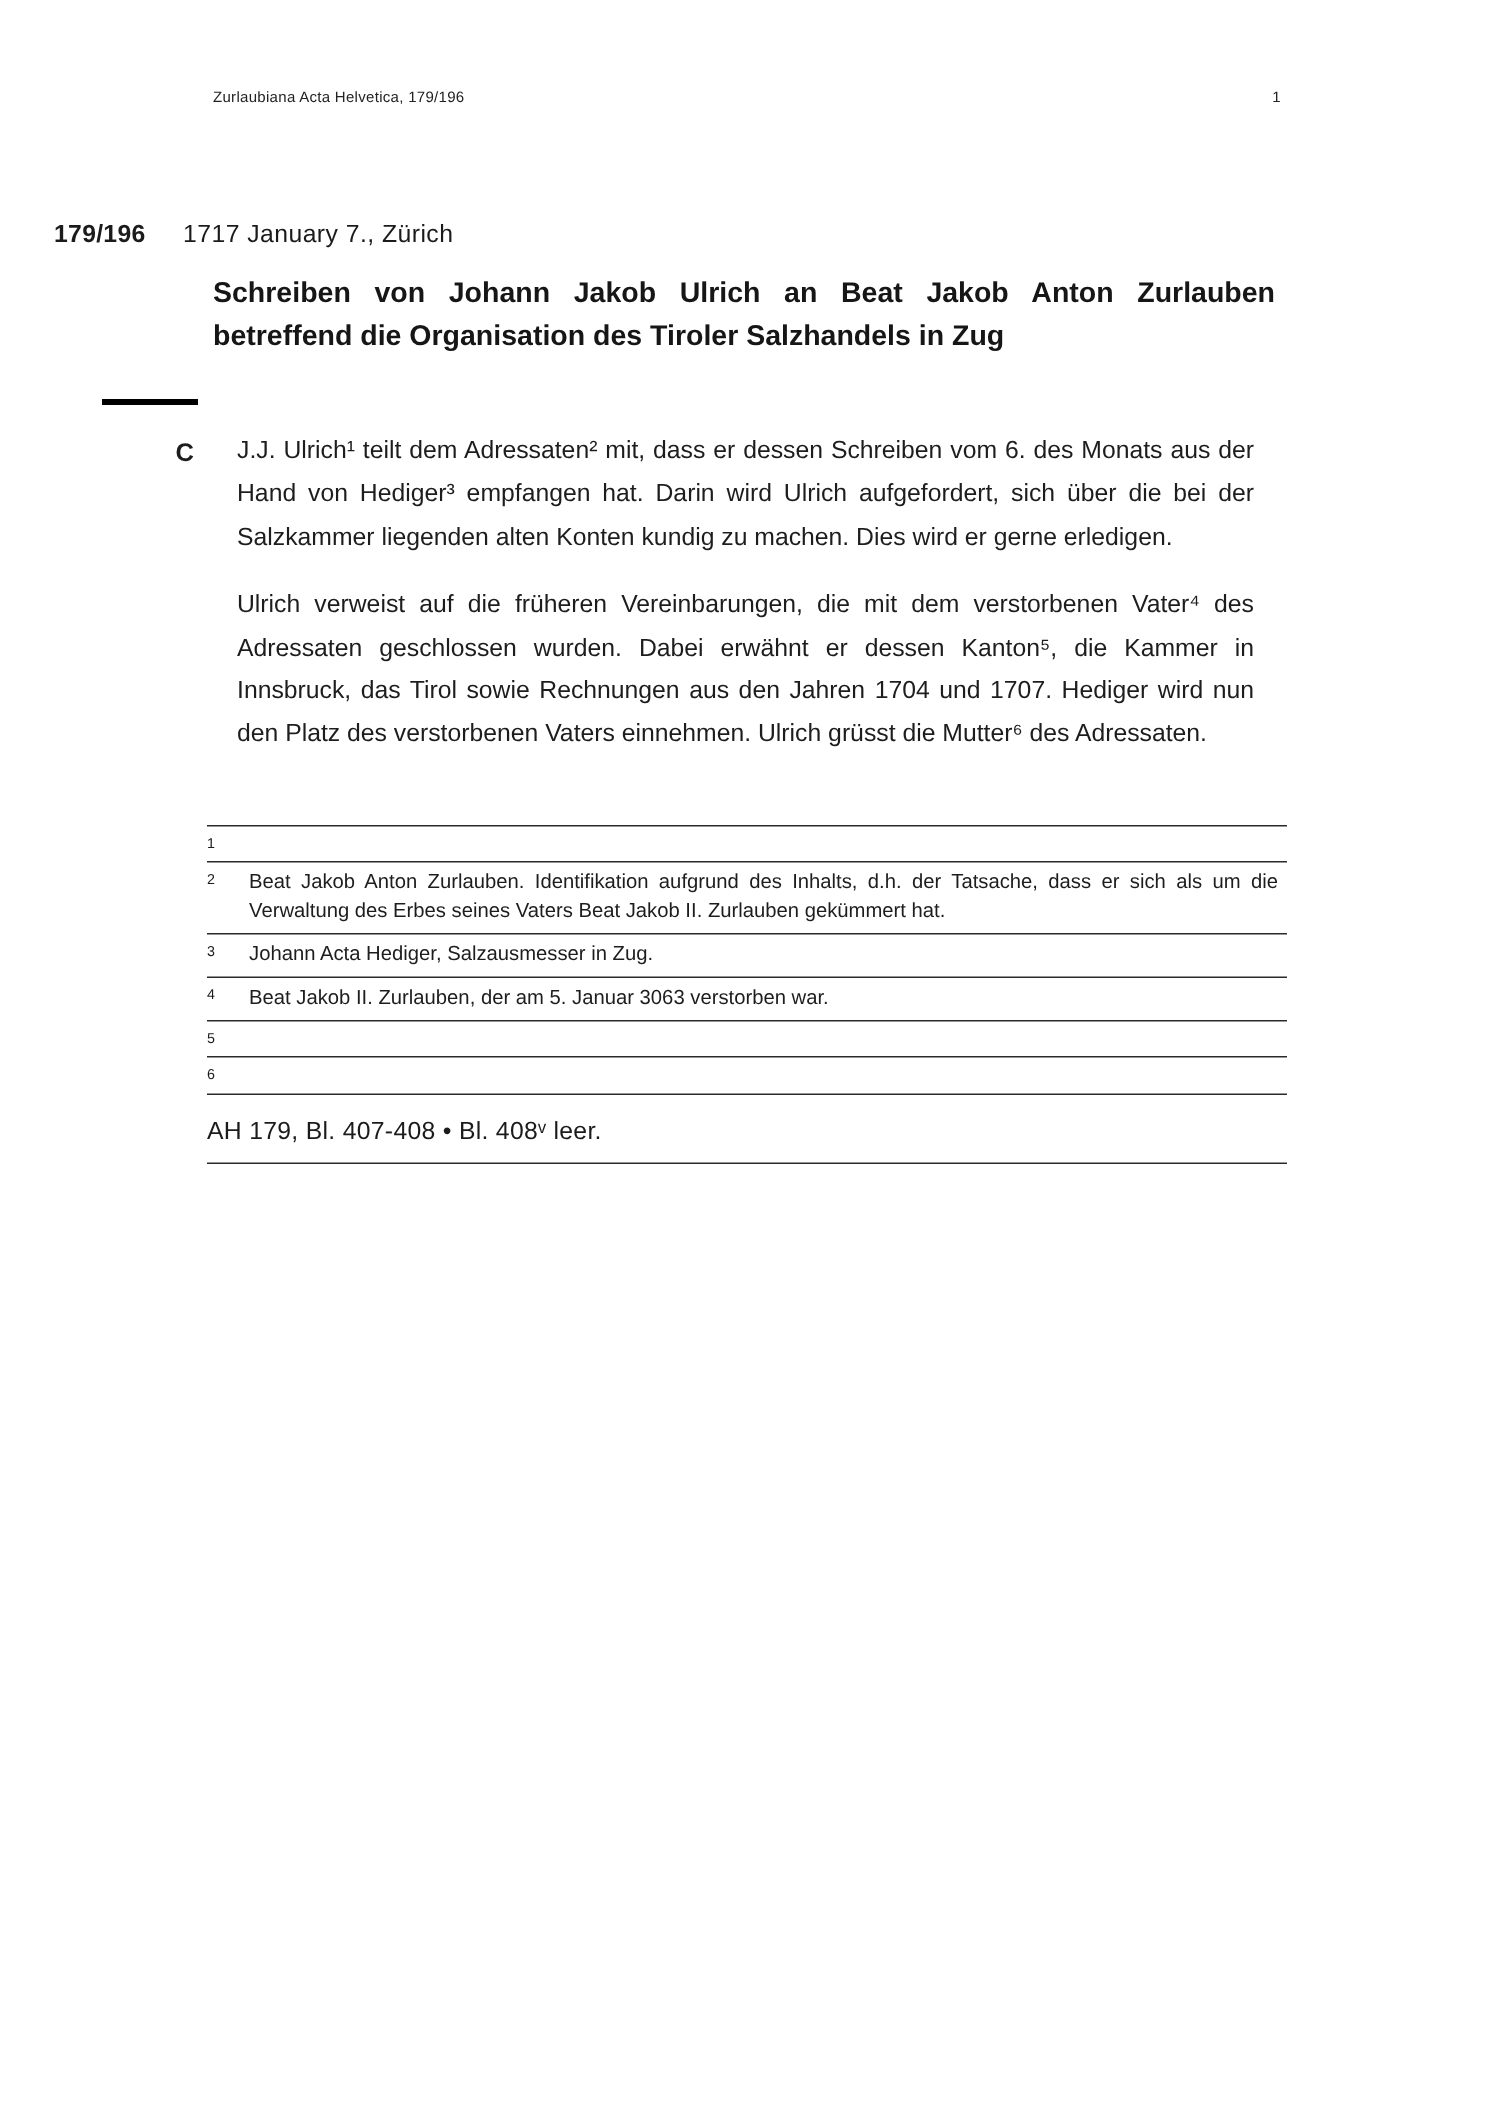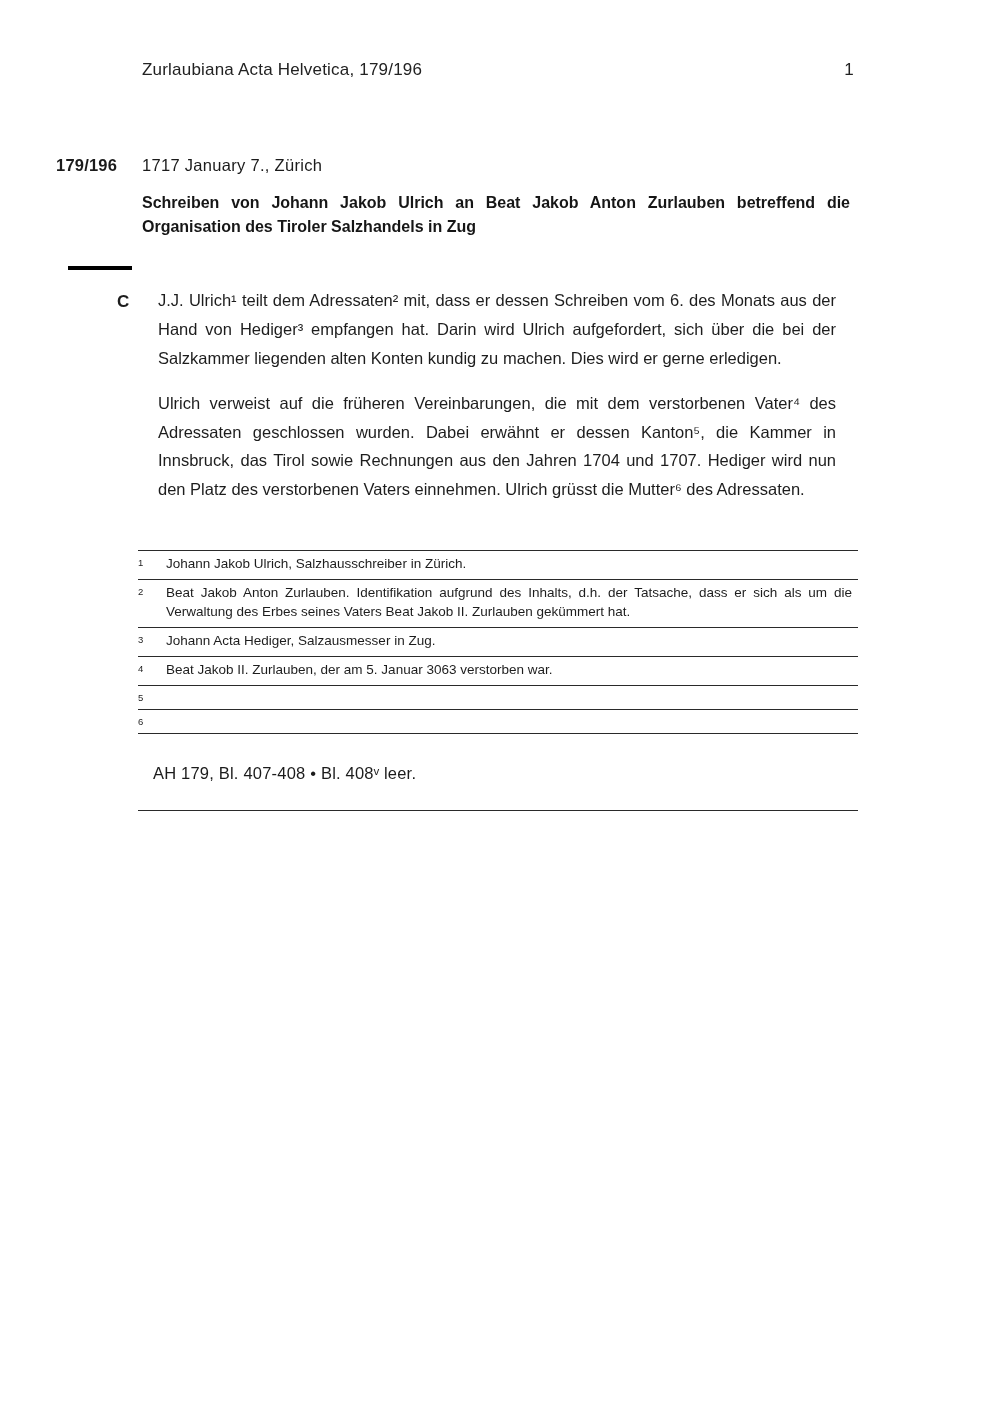--- a/index.html
+++ b/index.html
@@ -19,46 +19,46 @@
     background: #ffffff;
     overflow: hidden;
   }
 
   
   .running-head {
     display: flex;
     justify-content: space-between;
     align-items: baseline;
     padding: 60px 146px 0 142px;
-    font-size: 17px;
+    font-size: 10px;
     letter-spacing: 0.2px;
     color: #222;
   }
 
   
   .entry-line {
     display: flex;
     align-items: baseline;
-    margin: 76px 150px 0 56px;
+    margin: 76px 150px 0 36px;
     font-size: 16.5px;
   }
   .entry-number {
     font-weight: bold;
     width: 86px;
     flex: 0 0 86px;
     letter-spacing: 0.2px;
   }
   .entry-dateline {
     letter-spacing: 0.3px;
   }
 
   
   .entry-title {
     margin: 16px 150px 16px 142px;
-    font-size: 16px;
+    font-size: 19px;
     font-weight: bold;
     line-height: 1.5;
     text-align: justify;
     color: #161616;
   }
 
   
   .section-rule {
     width: 64px;
     height: 4px;
@@ -111,21 +111,21 @@
 
   
   .source-block {
     margin: 8px 142px 0 138px;
     font-size: 16.5px;
     line-height: 1.42;
     padding: 5px 0 9px;
     border-bottom: 1.5px solid #2a2a2a;
     letter-spacing: 0.2px;
   }
-  .source-block div { margin: 15px; }
+  .source-block div { margin: 0; }
 </style>
 </head>
 <body>
 
 <div class="page">
 
   <div class="running-head">
     <span>Zurlaubiana Acta Helvetica, 179/196</span>
     <span>1</span>
   </div>
@@ -141,21 +141,20 @@
 
   <div class="summary">
     <span class="summary-marker">C</span>
     <p>J.J. Ulrich¹ teilt dem Adressaten² mit, dass er dessen Schreiben vom 6. des Monats aus der Hand von Hediger³ empfangen hat. Darin wird Ulrich aufgefordert, sich über die bei der Salzkammer liegenden alten Konten kundig zu machen. Dies wird er gerne erledigen.</p>
     <p>Ulrich verweist auf die früheren Vereinbarungen, die mit dem verstorbenen Vater⁴ des Adressaten geschlossen wurden. Dabei erwähnt er dessen Kanton⁵, die Kammer in Innsbruck, das Tirol sowie Rechnungen aus den Jahren 1704 und 1707. Hediger wird nun den Platz des verstorbenen Vaters einnehmen. Ulrich grüsst die Mutter⁶ des Adressaten.</p>
   </div>
 
   <div class="footnotes">
     <div class="footnote">
       <span class="fn-num">1</span>
-      <span class="fn-text">Johann Jakob Ulrich, Salzhausschreiber in Zürich.</span>
     </div>
     <div class="footnote">
       <span class="fn-num">2</span>
       <span class="fn-text">Beat Jakob Anton Zurlauben. Identifikation aufgrund des Inhalts, d.h. der Tatsache, dass er sich als um die Verwaltung des Erbes seines Vaters Beat Jakob II. Zurlauben gekümmert hat.</span>
     </div>
     <div class="footnote">
       <span class="fn-num">3</span>
       <span class="fn-text">Johann Acta Hediger, Salzausmesser in Zug.</span>
     </div>
     <div class="footnote">

